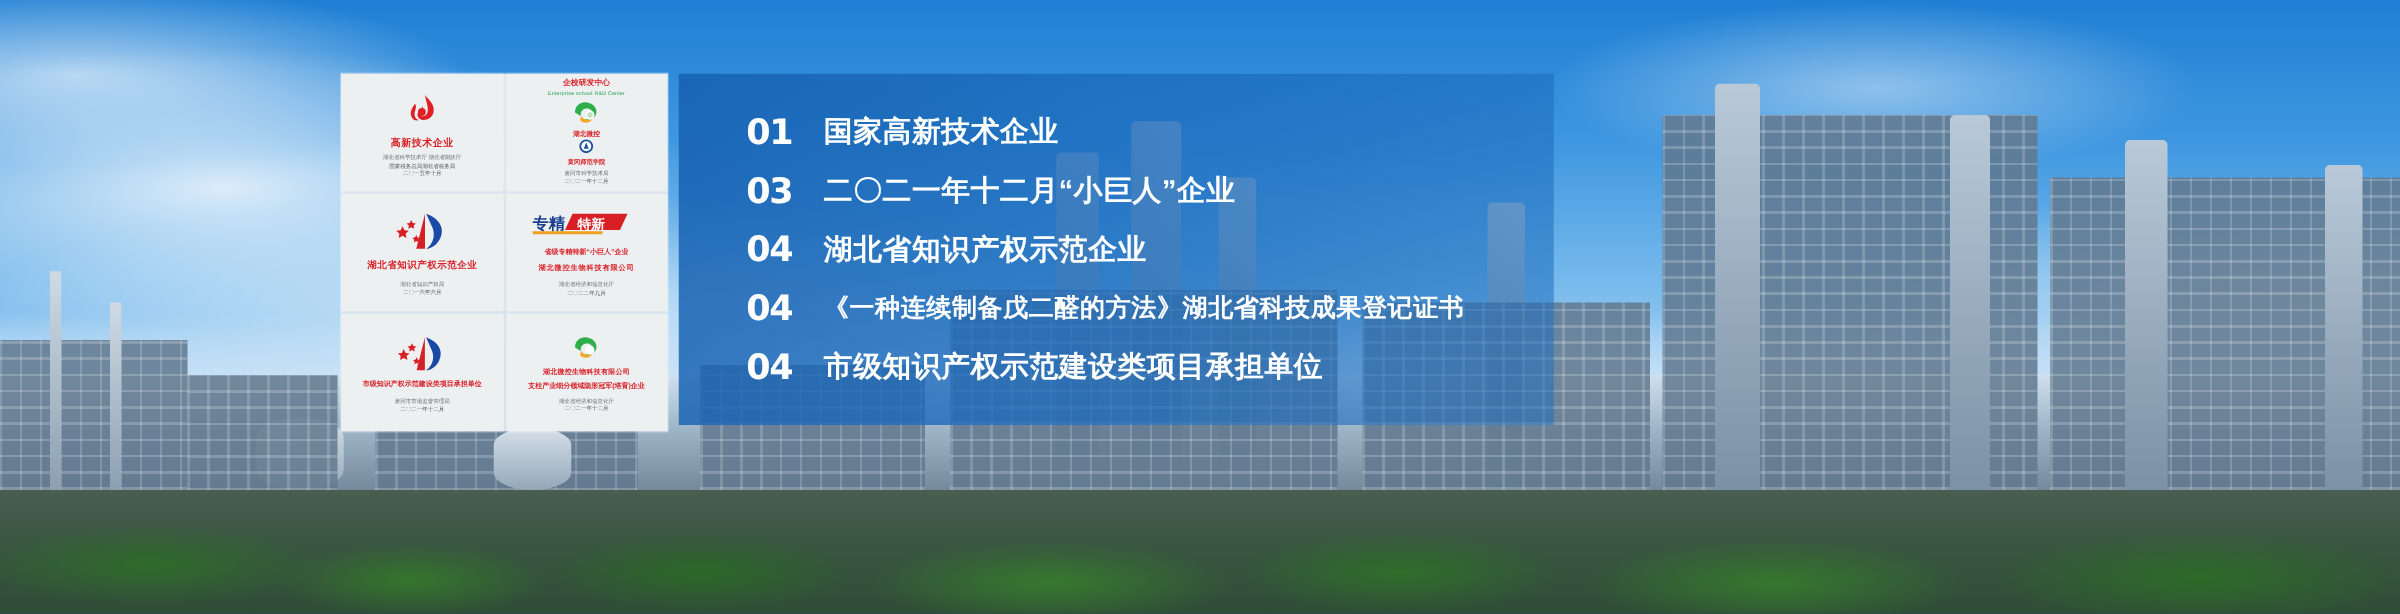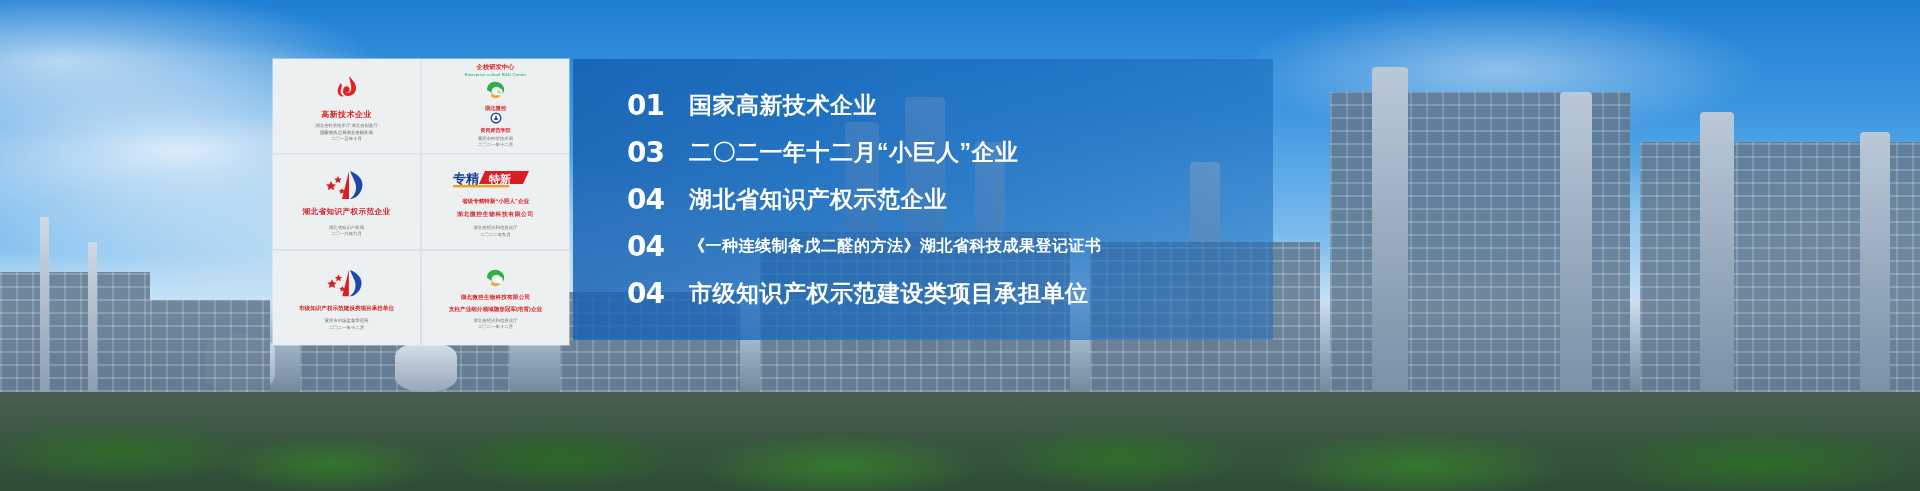--- a/index.html
+++ b/index.html
@@ -44,21 +44,21 @@
   .tower{position:absolute;bottom:99px;width:26px;background:linear-gradient(180deg,#b9c9d8,#7b91a6);border-radius:4px 4px 0 0;}
   .stack{position:absolute;bottom:99px;width:9px;background:linear-gradient(180deg,#cfdae4,#8ca0b2);}
   .frame{position:absolute;bottom:99px;background:
       repeating-linear-gradient(0deg,rgba(255,255,255,.20) 0 2px,rgba(0,0,0,0) 2px 13px),
       repeating-linear-gradient(90deg,rgba(255,255,255,.18) 0 2px,rgba(0,0,0,0) 2px 16px),
       rgba(96,120,142,.85);}
   .tank{position:absolute;bottom:99px;border-radius:50%/28%;background:linear-gradient(180deg,#d6e0e9,#94a8b9);}
 
   
   .certs{
-    position:absolute;left:273px;top:59px;width:296px;height:286px;
+    position:absolute;left:273px;top:59px;width:261px;height:286px;
     background:#eceff0;
     display:grid;grid-template-columns:1fr 1fr;grid-template-rows:1fr 1fr 1fr;
     gap:2px;background-clip:padding-box;
     box-shadow:0 0 0 1px rgba(255,255,255,.35);
   }
   .certs::before{
     content:"";position:absolute;inset:0;pointer-events:none;
     background:linear-gradient(180deg,rgba(120,175,225,.10),rgba(120,175,225,.22));
   }
   .cell{background:#edf0f1;position:relative;display:flex;flex-direction:column;
@@ -68,33 +68,33 @@
   .cell-title.sm{font-size:6.3px;letter-spacing:0;}
   .cell-title.xs{font-size:5.6px;letter-spacing:0;}
   .cell-sub{font-size:4.4px;color:#6e6e6e;line-height:1.5;text-align:center;margin-top:3px;white-space:nowrap;}
   .cell-sub2{font-size:4.4px;color:#555;line-height:1.5;text-align:center;white-space:nowrap;}
   .cell-en{font-size:4.2px;color:#1a9c4a;letter-spacing:.2px;margin-top:1px;white-space:nowrap;}
   .cell-org{font-size:5.4px;font-weight:bold;color:#d81f26;white-space:nowrap;margin-top:1px;}
   .cell-org2{font-size:5.2px;font-weight:bold;color:#1d3f8f;white-space:nowrap;margin-top:2px;letter-spacing:1px;}
 
   
   .info{
-    position:absolute;left:573px;top:59px;width:700px;height:281px;
+    position:absolute;left:543px;top:59px;width:700px;height:281px;
     background:linear-gradient(110deg, rgba(22,96,176,.86) 0%, rgba(26,106,188,.76) 48%, rgba(30,110,190,.52) 100%);
     display:flex;flex-direction:column;justify-content:center;
     padding:10px 0 10px 0;box-sizing:border-box;
   }
   .row{display:flex;align-items:center;height:47px;padding-left:54px;}
   .num{
     font-family:"DejaVu Sans","Liberation Sans",sans-serif;
     font-size:28px;font-weight:bold;color:#ffffff;width:62px;flex:0 0 62px;
     letter-spacing:-1px;line-height:1;
   }
   .txt{font-size:23px;font-weight:bold;color:#ffffff;letter-spacing:.5px;white-space:nowrap;}
-  .txt.long{font-size:16px;}
+  .txt.long{font-size:20px;}
 </style>
 </head>
 <body>
 
 <div class="stage">
 
   <div class="sky"></div>
   <div class="sky2"></div>
   <div class="ground"></div>
 

